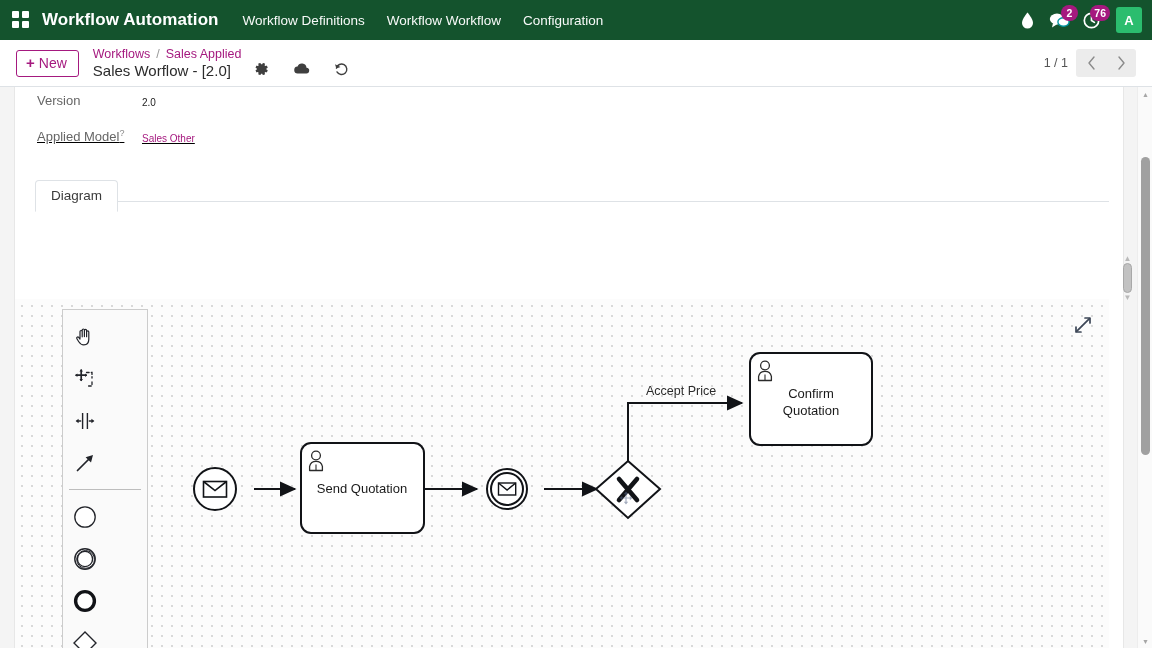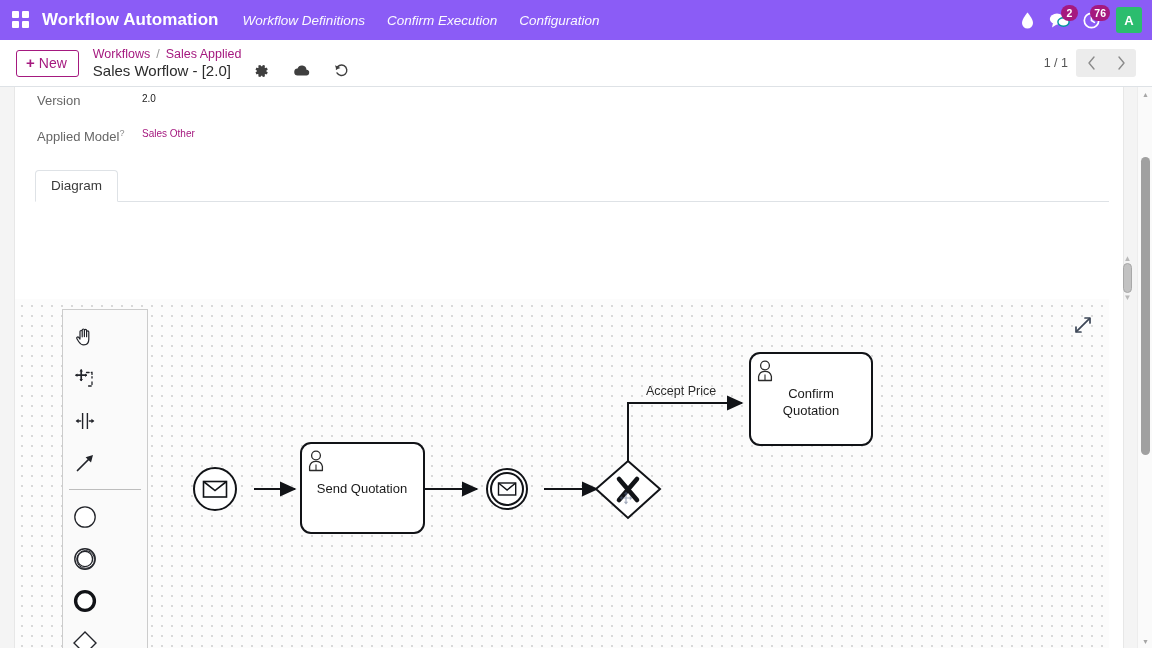--- a/index.html
+++ b/index.html
@@ -7,21 +7,21 @@
     width: 1152px; height: 648px;
     font-family: "Liberation Sans", sans-serif;
     background: #ffffff;
     overflow: hidden;
   }
 
   
   .navbar {
     position: absolute; top: 0; left: 0;
     width: 1152px; height: 40px;
-    background: #8b5cf6;
+    background: #14532d;
     display: flex; align-items: center;
     color: #ffffff;
   }
   .apps-icon {
     width: 18px; height: 18px;
     margin-left: 12px; margin-right: 12px;
     display: grid;
     grid-template-columns: 7px 7px;
     grid-template-rows: 7px 7px;
     gap: 3px;
@@ -34,21 +34,20 @@
     margin-right: 24px;
     white-space: nowrap;
     cursor: pointer;
   }
   .navlink {
     font-size: 13.5px;
     margin-right: 22px;
     white-space: nowrap;
     cursor: pointer;
     opacity: .97;
-    font-style: italic;
   }
   .nav-right {
     margin-left: auto;
     display: flex; align-items: center;
     padding-right: 10px; gap: 2px;
   }
   .nav-btn {
     position: relative;
     width: 30px; height: 28px;
     display: flex; align-items: center; justify-content: center;
@@ -101,21 +100,21 @@
     margin-left: 14px;
     display: flex; flex-direction: column;
     justify-content: center;
     line-height: 1.15;
   }
   .bc-top { font-size: 12.5px; display: flex; align-items: center; gap: 6px; }
   .bc-link { color: #a5197f; cursor: pointer; }
   .bc-sep { color: #9a9a9a; }
   .bc-bottom {
     font-size: 15px; color: #2b2b2b;
-    display: flex; align-items: center; gap: 24px;
+    display: flex; align-items: flex-start; gap: 24px;
     margin-top: 1px;
   }
   .bc-icon { color: #4a4a4a; cursor: pointer; display: inline-flex; }
   .pager {
     margin-left: auto; margin-right: 16px;
     display: flex; align-items: center; gap: 8px;
   }
   .pager-count { font-size: 12.5px; color: #555; }
   .pager-btns { display: flex; background: #ececec; border-radius: 3px; overflow: hidden; }
   .pager-btn {
@@ -131,21 +130,21 @@
     background: #f4f4f4;
     overflow: hidden;
   }
   .sheet {
     position: absolute; top: -14px; left: 14px;
     width: 1110px; height: 600px;
     background: #ffffff;
     border: 1px solid #e7e7e7;
     border-top: none;
   }
-  .field-row { display: flex; align-items: flex-start; padding-left: 22px; }
+  .field-row { display: flex; align-items: flex-end; padding-left: 22px; }
   .field-label {
     font-size: 13px; color: #666;
     width: 105px; flex: 0 0 105px;
     white-space: nowrap;
   }
   .field-label sup { font-size: 9px; color: #888; }
   .field-val { font-size: 10px; color: #222; }
   .field-val.link { color: #a5197f; cursor: pointer; font-weight: 500; }
 
   
@@ -157,21 +156,21 @@
     display: flex; align-items: flex-end;
     height: 32px;
   }
   .tab {
     font-size: 13.5px;
     padding: 6px 15px 7px 15px;
     cursor: pointer;
     color: #a5197f;
     border: 1px solid transparent;
     border-radius: 4px 4px 0 0;
-    position: relative; top: 1px;
+    position: relative; top: 11px;
     line-height: 1.3;
   }
   .tab.active {
     color: #3b3b3b;
     background: #ffffff;
     border-color: #dee2e6 #dee2e6 #ffffff;
   }
 
   
   .canvas {
@@ -250,21 +249,21 @@
 
 <div class="navbar">
   <div class="apps-icon">
     <i></i>
       <i></i>
       <i></i>
       <i></i>
   </div>
   <div class="brand">Workflow Automation</div>
   <div class="navlink">Workflow Definitions</div>
-  <div class="navlink">Confirm Execution</div>
+  <div class="navlink">Workflow Workflow</div>
   <div class="navlink">Configuration</div>
 
   <div class="nav-right">
     <div class="nav-btn">
       <svg width="13" height="17" viewBox="0 0 13 17" aria-hidden="true">
         <path d="M6.5 0.6 C6.5 0.6 1 7 1 11 a5.5 5.5 0 0 0 11 0 C12 7 6.5 0.6 6.5 0.6 z" fill="#ffffff"></path>
       </svg>
     </div>
     <div class="nav-btn">
       <svg width="21" height="16" viewBox="0 0 21 16" aria-hidden="true">
@@ -337,21 +336,21 @@
 </div>
 
 <div class="content-area">
   <div class="sheet">
 
     <div style="padding-top:20px;">
       <div class="field-row">
         <span class="field-label">Version</span>
         <span class="field-val">2.0</span>
       </div>
-      <div class="field-row" style="margin-top:20px;">
+      <div class="field-row" style="margin-top:20px;text-decoration:underline;">
         <span class="field-label"><span>Applied Model</span><sup>?</sup></span>
         <span class="field-val link">Sales Other</span>
       </div>
     </div>
 
     <div class="tabbar">
       <div class="tab active">Diagram</div>
     </div>
   </div>
 

